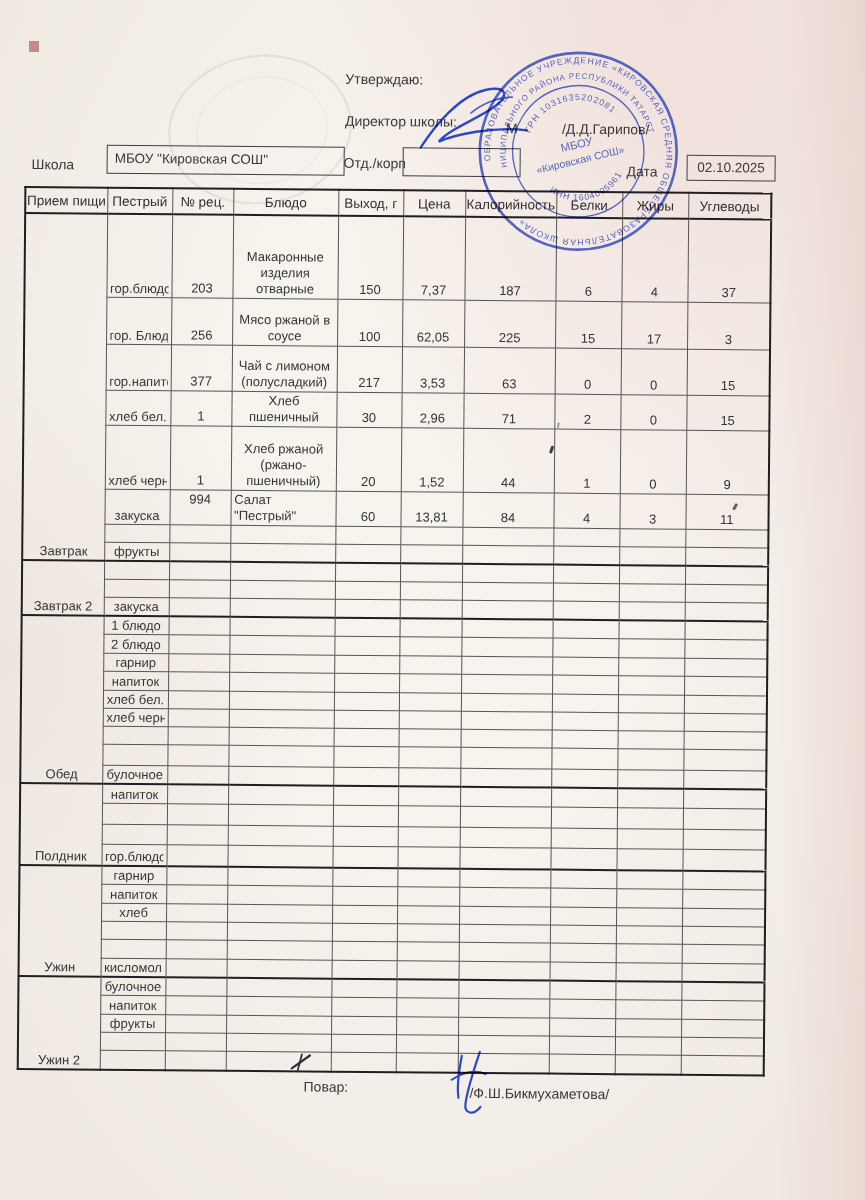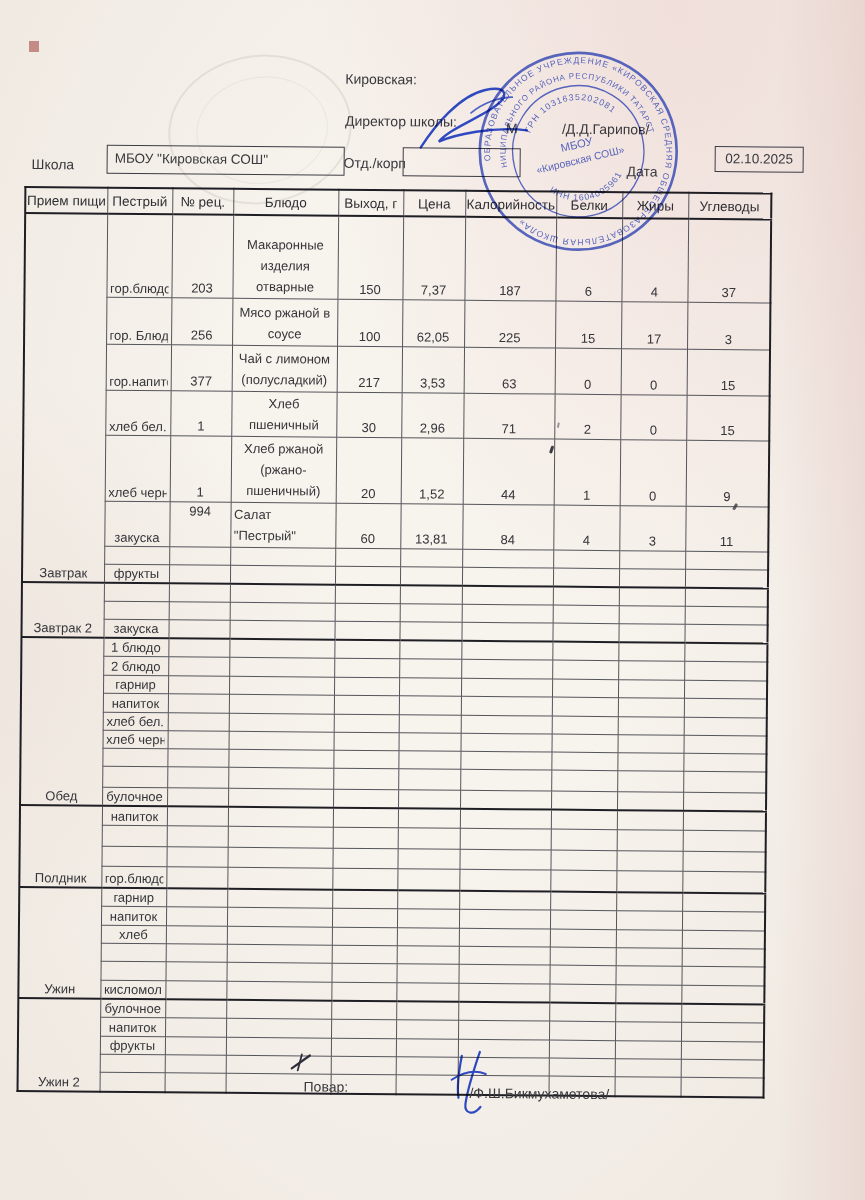--- a/index.html
+++ b/index.html
@@ -30,21 +30,21 @@
   .tablewrap{position:absolute;left:25px;top:186px;}
   table.menu{border-collapse:collapse;table-layout:fixed;width:746px;border:2.6px solid #1e1e24;background:transparent;}
   table.menu th, table.menu td{border:1.1px solid #55555c;padding:1px 3px;box-sizing:border-box;}
   table.menu th{height:26px;vertical-align:middle;text-align:center;font-weight:400;font-size:13.5px;color:#2e2e33;padding:2px 0;border-bottom:2.4px solid #1e1e24;white-space:nowrap;overflow:hidden;}
   table.menu td{font-size:13px;vertical-align:bottom;text-align:center;color:#35353a;}
   tr.sec-start td{border-top:2.4px solid #1e1e24;}
   td.meal{vertical-align:top;text-align:left;padding:2px 3px;font-size:13.5px;}
   td.meal.meal-pad{padding-top:48px;}
   td.c-razdel{text-align:left;vertical-align:bottom;padding:1px 2px;}
   td.c-razdel .cv{display:block;overflow:hidden;white-space:nowrap;}
-  td.c-dish{vertical-align:middle;line-height:21px;padding:1px 4px;}
+  td.c-dish{vertical-align:middle;line-height:16px;padding:1px 4px;}
   td.c-num .cv, td.c-rec .cv{display:inline-block;padding-bottom:1px;}
   tr.r-salad td.c-rec{vertical-align:top;}
   tr.r-salad td.c-dish .cv{display:block;text-align:left;}
 
   
   .stamp{position:absolute;left:476px;top:44px;width:205px;height:205px;color:var(--stamp-blue,#3b4db5);opacity:.85;mix-blend-mode:multiply;}
   .sig{position:absolute;color:var(--ink-blue,#2f49c0);mix-blend-mode:multiply;}
   .sig-director{left:415px;top:78px;width:130px;height:80px;}
   .sig-cook{left:438px;top:1042px;width:80px;height:80px;}
   .pen-tick{position:absolute;left:296px;top:1046px;width:30px;height:26px;color:#2e2e3a;}
@@ -57,36 +57,36 @@
 </style>
 </head>
 <body>
 
 <div class="sheet">
   <div class="ghost"></div>
   <div class="red-mark"></div>
 
   <div class="content">
 
-    <div class="abs lbl" style="left:345px;top:68px;">Кировская:</div>
+    <div class="abs lbl" style="left:345px;top:68px;">Утверждаю:</div>
     <div class="abs lbl" style="left:345px;top:110px;">Директор школы:</div>
     <div class="abs lbl" style="left:506px;top:116px;">М</div>
     <div class="abs lbl" style="left:522px;top:116px;margin-left:40px;">/Д.Д.Гарипов/</div>
 
     <div class="abs lbl" style="left:32px;top:156px;">Школа</div>
     <div class="fbox" style="left:107px;top:144px;width:238px;height:29px;">
       <div class="boxtext">МБОУ "Кировская СОШ"</div>
     </div>
     <div class="abs lbl" style="left:344px;top:152px;">Отд./корп</div>
     <div class="fbox" style="left:403px;top:144px;width:118px;height:29px;">
       <div class="boxtext"></div>
     </div>
 
     <div class="abs lbl" style="left:627px;top:158px;">Дата</div>
-    <div class="fbox" style="left:687px;top:140px;width:89px;height:26px;margin-left:28px;">
+    <div class="fbox" style="left:687px;top:149px;width:89px;height:26px;">
       <div class="boxtext" style="text-align:center;line-height:23px;padding:0;">02.10.2025</div>
     </div>
 
     <div class="tablewrap">
       <table class="menu">
         <colgroup>
           <col style="width:82px">
             <col style="width:65px">
             <col style="width:61px">
             <col style="width:105px">

